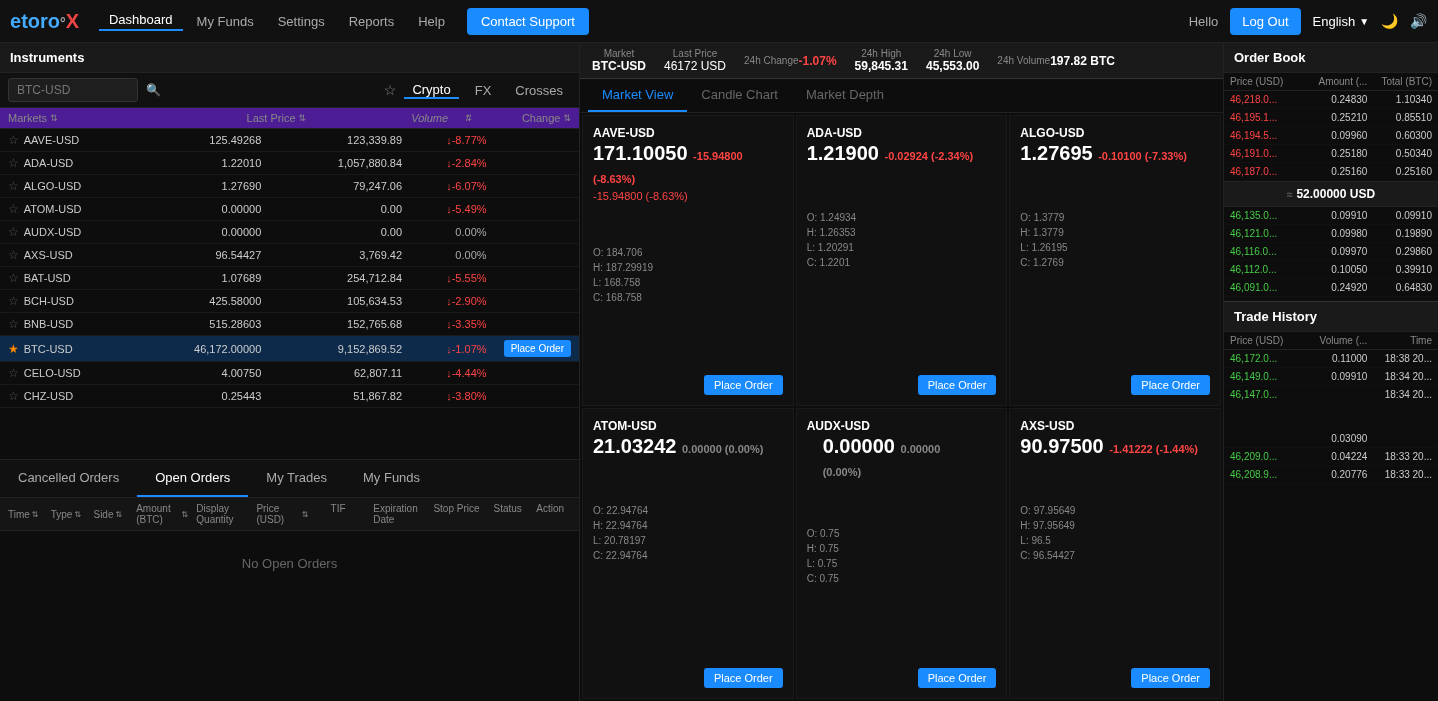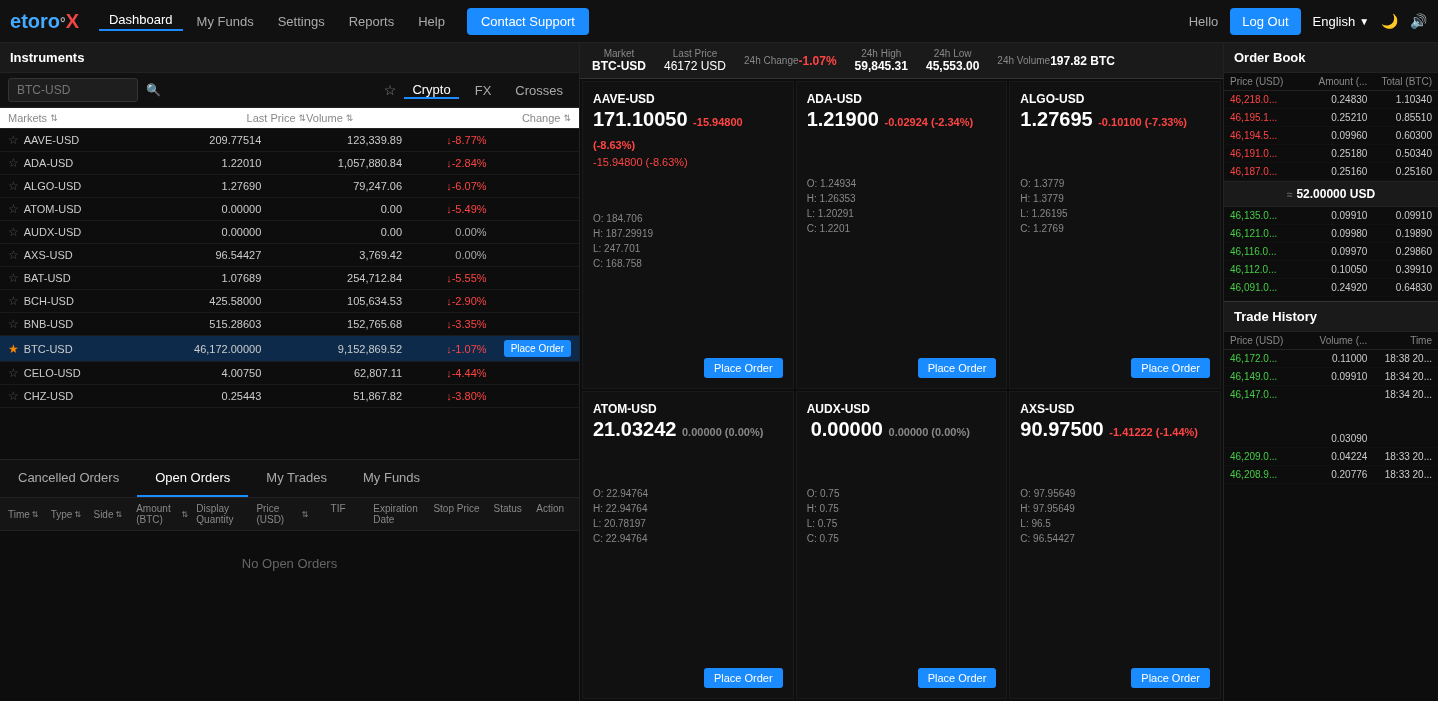--- a/index.html
+++ b/index.html
@@ -49,46 +49,46 @@
     <div style="display:flex;align-items:center;padding:5px 8px;gap:8px;border-bottom:1px solid #222;background:#111;">
       <input style="background: rgb(30, 30, 30); border: 1px solid rgb(51, 51, 51); color: rgb(255, 255, 255); padding: 4px 8px; border-radius: 3px; font-size: 12px; width: 130px;" placeholder="BTC-USD">
       <span style="color:#666;font-size:12px;">🔍</span>
       <span style="flex:1;"></span>
       <span style="color:#888;font-size:14px;cursor:pointer;">☆</span>
       <span style="color:#fff;font-size:13px;cursor:pointer;padding:0 8px;border-bottom:2px solid #1a8cff;">Crypto</span>
       <span style="color:#aaa;font-size:13px;cursor:pointer;padding:0 8px;">FX</span>
       <span style="color:#aaa;font-size:13px;cursor:pointer;padding:0 8px;">Crosses</span>
     </div>
 
-    <div style="display:flex;padding:4px 8px;background:#ffffff;border-bottom:1px solid #222;color:#888;font-size:11px;">
+    <div style="display:flex;padding:4px 8px;background:#4c1d95;border-bottom:1px solid #222;color:#888;font-size:11px;">
       <div style="flex:2.5;display:flex;align-items:center;gap:3px;">
         <span>Markets</span>
           <span style="font-size:9px;">⇅</span>
       </div>
       <div style="flex:2;text-align:right;display:flex;align-items:center;justify-content:flex-end;gap:3px;">
         <span>Last Price</span>
           <span style="font-size:9px;">⇅</span>
       </div>
-      <div style="flex:2.5;text-align:right;display:flex;align-items:center;justify-content:flex-start;gap:3px;">
+      <div style="flex:2.5;text-align:right;display:flex;align-items:center;justify-content:flex-end;gap:16px;font-style:italic;">
         <span>Volume</span>
           <span style="font-size:9px;">⇅</span>
       </div>
       <div style="flex:1.5;text-align:right;display:flex;align-items:center;justify-content:flex-end;gap:3px;">
         <span>Change</span>
           <span style="font-size:9px;">⇅</span>
       </div>
     </div>
 
     <div style="flex:1;overflow-y:auto;max-height:330px;" id="table-body">
         <div style="display: flex; align-items: center; padding: 4px 8px; border-bottom: 1px solid rgb(26, 26, 26); cursor: pointer; background: transparent;">
       <div style="flex:2.5;display:flex;align-items:center;gap:5px;">
         <span style="color:#555;font-size:12px;cursor:pointer;">☆</span>
         <span style="color:#ccc;font-size:11px;">AAVE-USD</span>
       </div>
-      <div style="flex:2;text-align:right;color:#ccc;font-size:11px;">209.77514</div>
+      <div style="flex:2;text-align:right;color:#ccc;font-size:11px;">125.49268</div>
       <div style="flex:2.5;text-align:right;color:#ccc;font-size:11px;">123,339.89</div>
       <div style="flex:1.5;text-align:right;color:#ff4444;font-size:11px;">↓-8.77%</div>
       <div style="flex:1.5;"></div>
     </div>
         <div style="display: flex; align-items: center; padding: 4px 8px; border-bottom: 1px solid rgb(26, 26, 26); cursor: pointer; background: transparent;">
       <div style="flex:2.5;display:flex;align-items:center;gap:5px;">
         <span style="color:#555;font-size:12px;cursor:pointer;">☆</span>
         <span style="color:#ccc;font-size:11px;">ADA-USD</span>
       </div>
       <div style="flex:2;text-align:right;color:#ccc;font-size:11px;">1.22010</div>
@@ -260,33 +260,38 @@
       <div style="display:flex;flex-direction:column;align-items:center;">
         <span style="color:#888;font-size:10px;">24h Low</span>
         <span style="color:#fff;font-size:12px;font-weight:bold;">45,553.00</span>
       </div>
       <div style="display:flex;flex-direction:row;align-items:center;">
         <span style="color:#888;font-size:10px;">24h Volume</span>
         <span style="color:#fff;font-size:12px;font-weight:bold;">197.82 BTC</span>
       </div>
     </div>
 
+    <div style="display:flex;border-bottom:1px solid #222;background:#0d0d0d;padding:0 8px;">
+      <span style="padding:8px 14px;color:#1a8cff;cursor:pointer;font-size:13px;border-bottom:2px solid #1a8cff;">Market View</span>
+      <span style="padding:8px 14px;color:#666;cursor:pointer;font-size:13px;">Candle Chart</span>
+      <span style="padding:8px 14px;color:#666;cursor:pointer;font-size:13px;">Market Depth</span>
+    </div>
 
     <div style="flex:1;display:grid;grid-template-columns:1fr 1fr 1fr;grid-template-rows:1fr 1fr;gap:2px;background:#0d0d0d;overflow:hidden;padding:2px;" id="market-grid">
         <div style="background: rgb(17, 17, 17); border: 1px solid rgb(26, 26, 26); padding: 10px; display: flex; flex-direction: column;">
       <div style="font-size:12px;font-weight:bold;color:#fff;">AAVE-USD</div>
       <div style="font-size:20px;font-weight:bold;color:#fff;margin:2px 0;">171.10050 <span style="color:#ff4444;font-size:11px;">-15.94800 (-8.63%)</span></div>
       <div style="color:#ff4444;font-size:11px;">-15.94800 (-8.63%)</div>
       <svg class="sparkline" style="width:100%;height:35px;margin:4px 0;" viewBox="0 0 140 35" preserveAspectRatio="none">
         <polyline points="M0,10 L20,12 L40,8 L60,15 L80,18 L100,20 L120,22 L140,30" fill="none" stroke="#ff4444" stroke-width="1.5"></polyline>
       </svg>
       <div style="color:#888;font-size:10px;line-height:1.5;">
             <div>O: 184.706</div>
             <div>H: 187.29919</div>
-            <div>L: 247.701</div>
+            <div>L: 168.758</div>
             <div>C: 168.758</div>
           </div>
       <div style="flex:1;"></div>
       <button style="background:#1a8cff;color:#fff;border:none;padding:4px 10px;border-radius:3px;cursor:pointer;font-size:11px;align-self:flex-end;margin-top:4px;">Place Order</button>
     </div>
         <div style="background: rgb(17, 17, 17); border: 1px solid rgb(26, 26, 26); padding: 10px; display: flex; flex-direction: column;">
       <div style="font-size:12px;font-weight:bold;color:#fff;">ADA-USD</div>
       <div style="font-size:20px;font-weight:bold;color:#fff;margin:2px 0;">1.21900 <span style="color:#ff4444;font-size:11px;">-0.02924 (-2.34%)</span></div>
 
       <svg class="sparkline" style="width:100%;height:35px;margin:4px 0;" viewBox="0 0 140 35" preserveAspectRatio="none">
@@ -328,21 +333,21 @@
             <div>O: 22.94764</div>
             <div>H: 22.94764</div>
             <div>L: 20.78197</div>
             <div>C: 22.94764</div>
           </div>
       <div style="flex:1;"></div>
       <button style="background:#1a8cff;color:#fff;border:none;padding:4px 10px;border-radius:3px;cursor:pointer;font-size:11px;align-self:flex-end;margin-top:4px;">Place Order</button>
     </div>
         <div style="background: rgb(17, 17, 17); border: 1px solid rgb(26, 26, 26); padding: 10px; display: flex; flex-direction: column;">
       <div style="font-size:12px;font-weight:bold;color:#fff;">AUDX-USD</div>
-      <div style="font-size:20px;font-weight:bold;color:#fff;margin:2px 4px;">0.00000 <span style="color:#888;font-size:11px;">0.00000 (0.00%)</span></div>
+      <div style="font-size:20px;font-weight:bold;color:#fff;margin:2px 16px;">0.00000 <span style="color:#888;font-size:11px;">0.00000 (0.00%)</span></div>
 
       <svg class="sparkline" style="width:100%;height:35px;margin:4px 0;" viewBox="0 0 140 35" preserveAspectRatio="none">
         <polyline points="M0,20 L20,20 L40,20 L60,20 L80,20 L100,20 L120,20 L140,20" fill="none" stroke="#888" stroke-width="1.5"></polyline>
       </svg>
       <div style="color:#888;font-size:10px;line-height:1.5;">
             <div>O: 0.75</div>
             <div>H: 0.75</div>
             <div>L: 0.75</div>
             <div>C: 0.75</div>
           </div>

